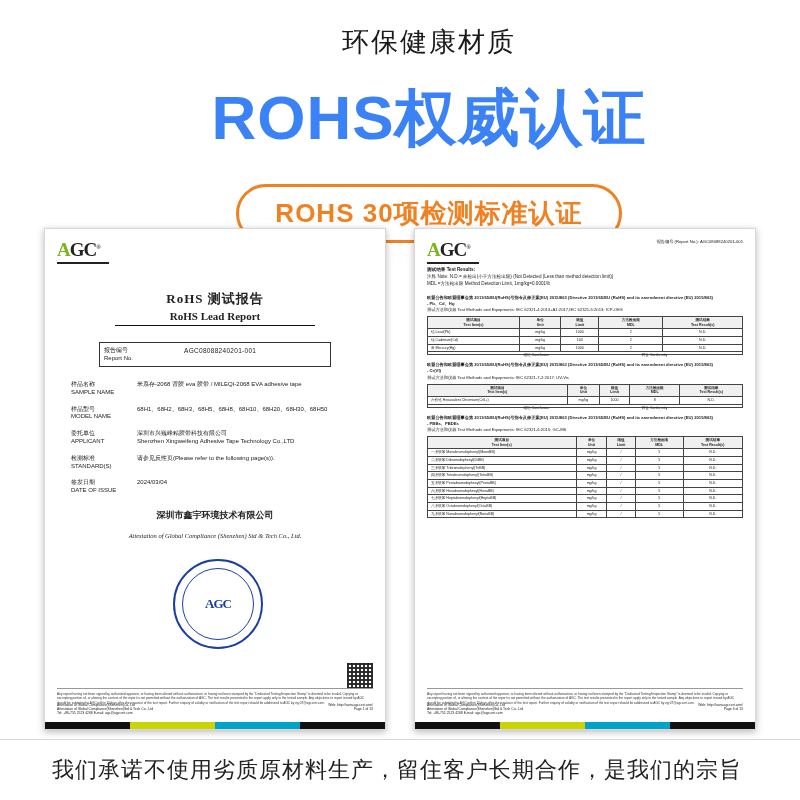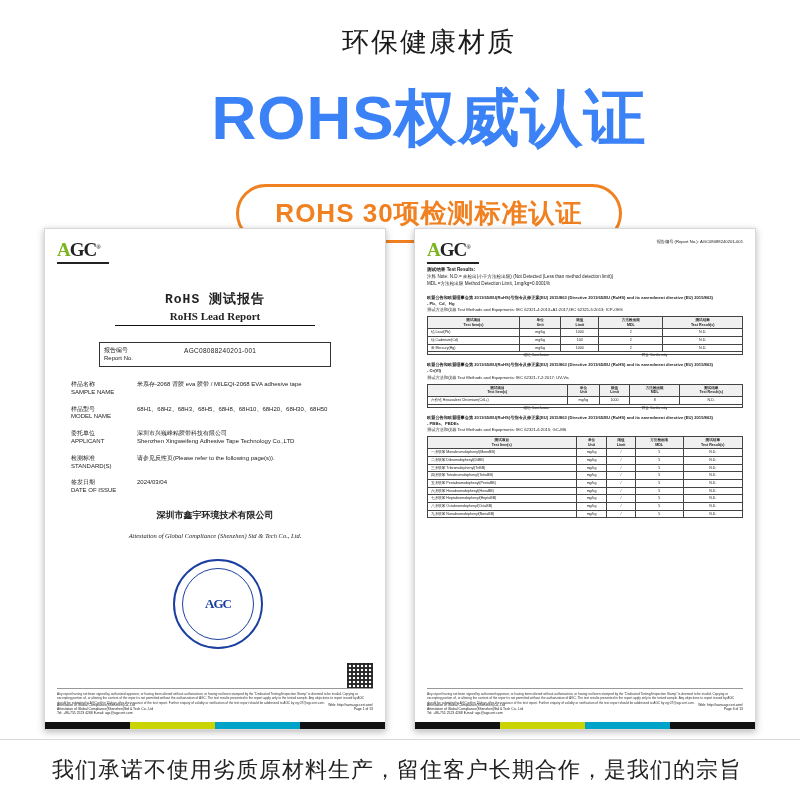--- a/index.html
+++ b/index.html
@@ -78,21 +78,21 @@
   .agc .reg{font-size:6px;vertical-align:super;}
   .agc-underline{
     width:52px;height:2px;background:#222;margin-top:1px;
   }
   
   .l-title{
     text-align:center;margin-top:26px;
   }
   .l-title .cn{
     font-size:13px;font-weight:bold;letter-spacing:1px;
-    font-family:Liberation Mono, monospace;
+    font-family:Liberation Serif, serif;
   }
   .l-title .en{
     font-size:11px;font-weight:bold;font-family:"Liberation Serif", serif;
     margin-top:2px;
   }
   .l-title .rule{
     width:200px;height:1px;background:#111;margin:3px auto 0;
   }
   .reportbox{
     margin:16px auto 0;

